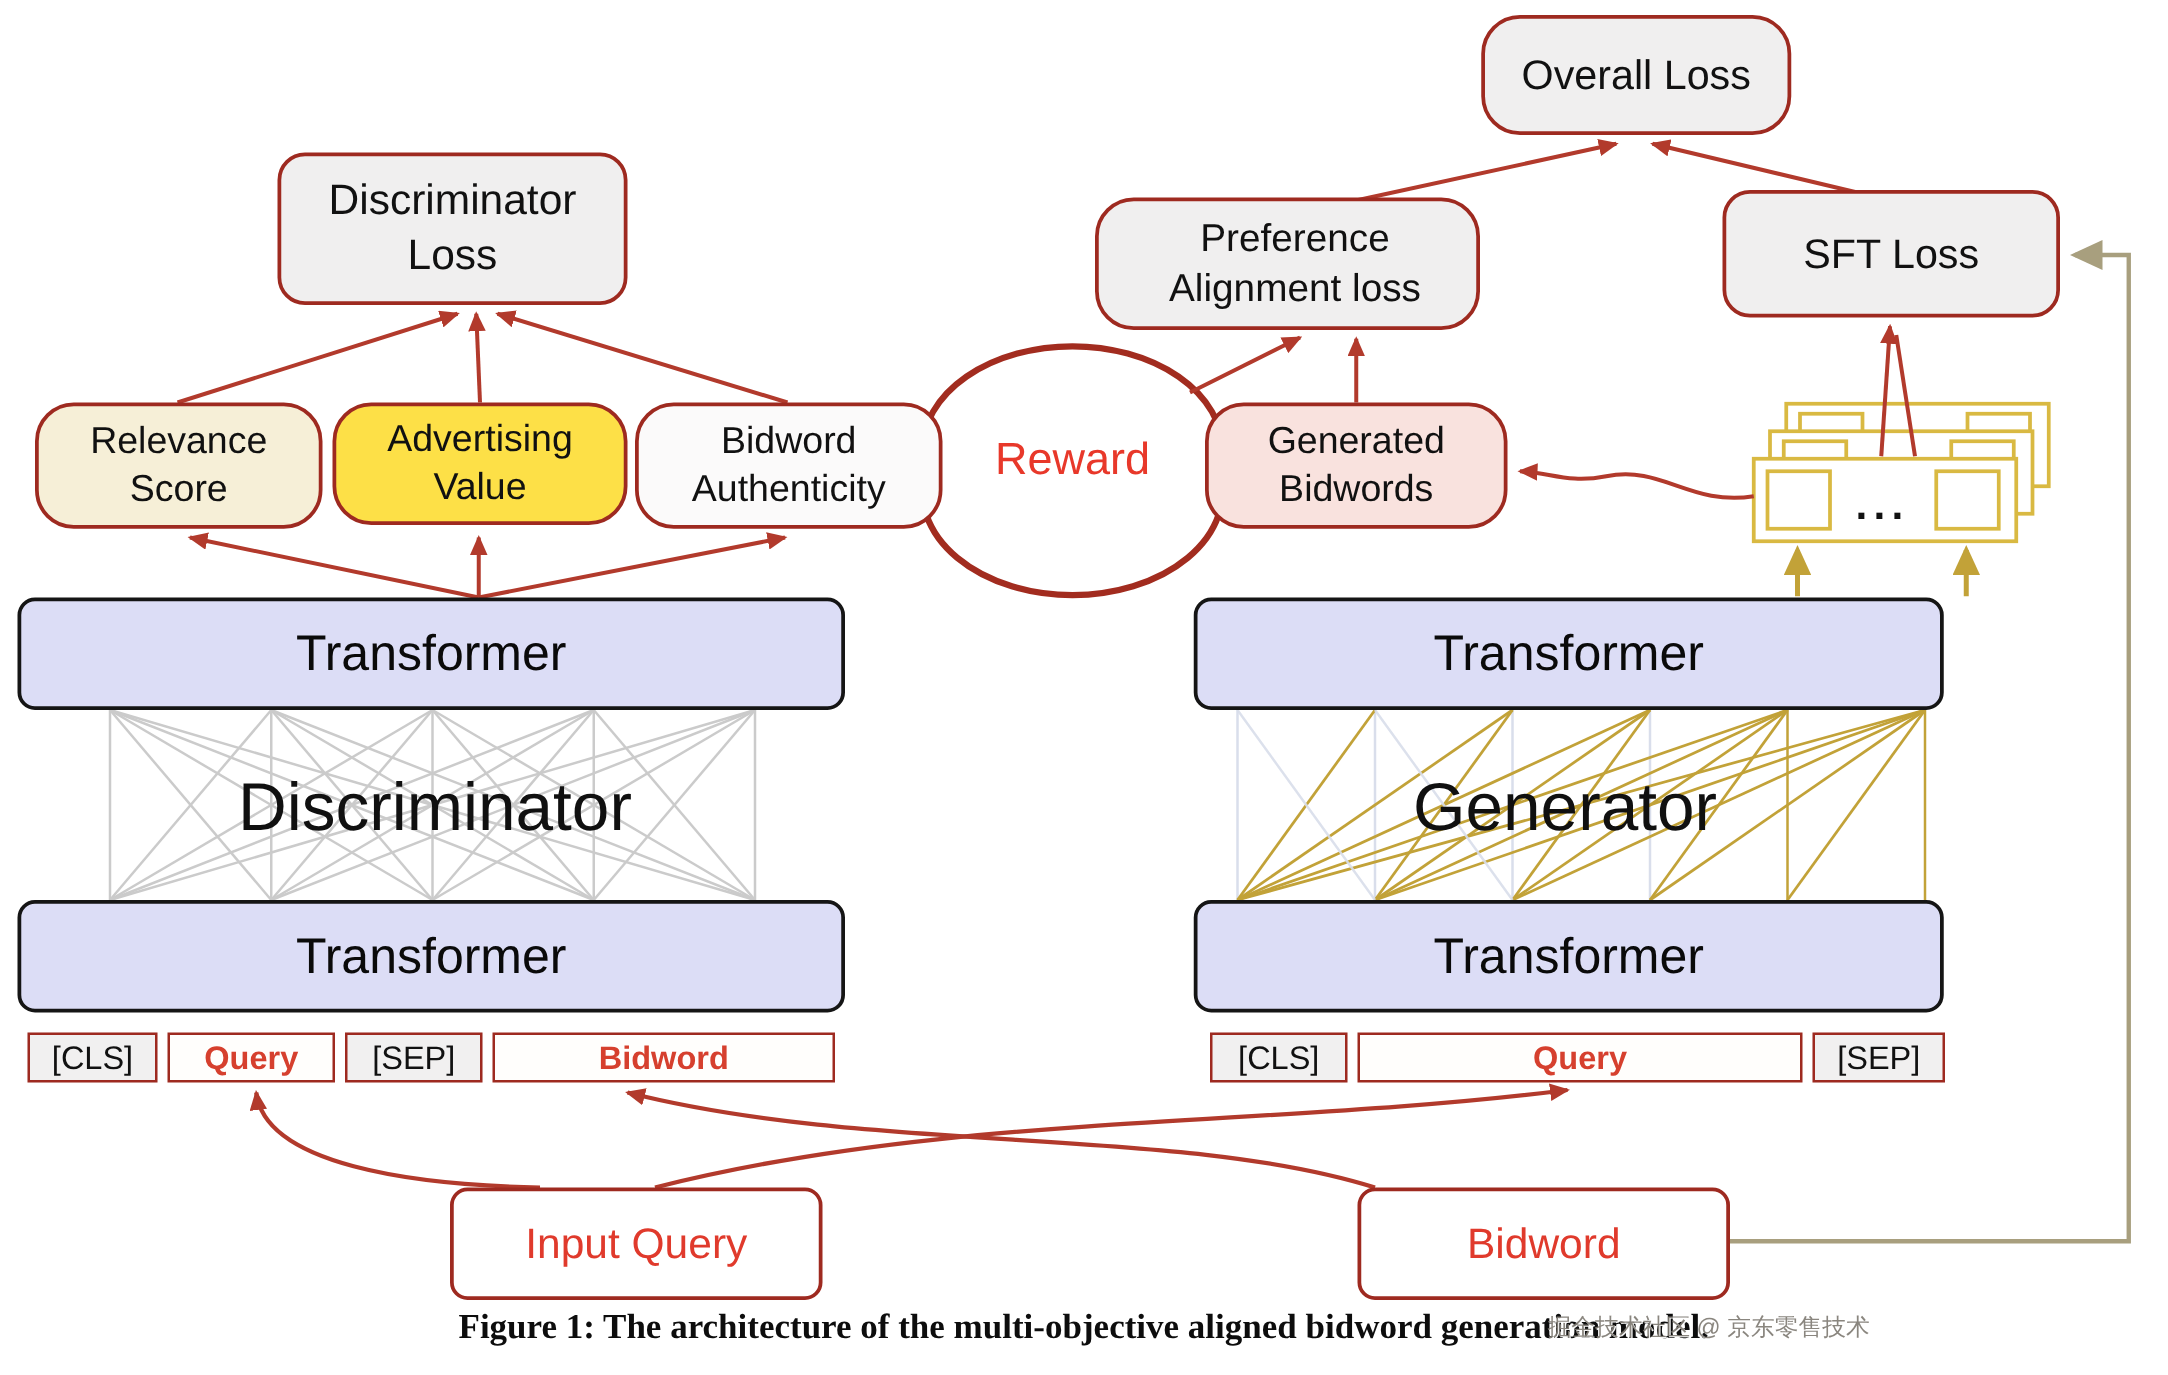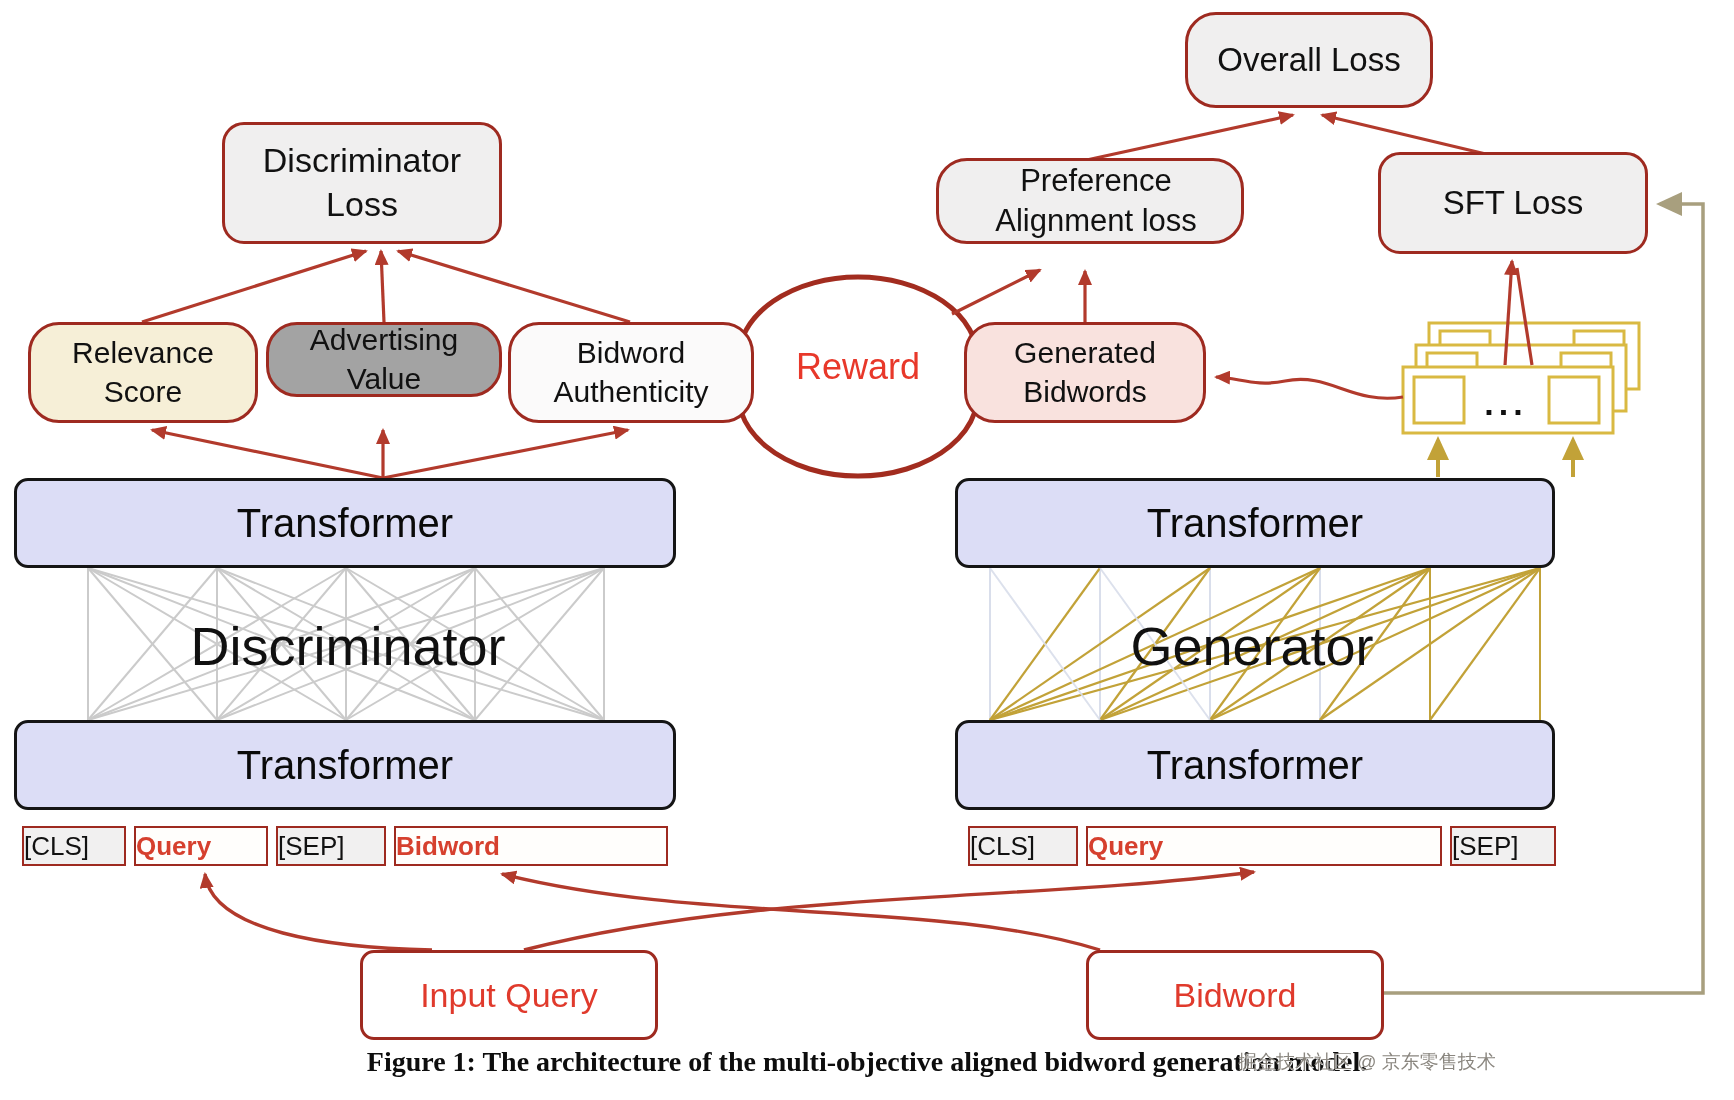--- a/index.html
+++ b/index.html
@@ -4,21 +4,21 @@
 <style>
   html,body{margin:0;padding:0;background:#ffffff;}
   #stage{position:relative;width:1734px;height:1100px;background:#fff;overflow:hidden;
          font-family:"Liberation Sans","DejaVu Sans",sans-serif;}
   #wires{position:absolute;left:0;top:0;width:1734px;height:1100px;}
   .bx{position:absolute;display:flex;flex-direction:column;justify-content:center;align-items:center;
       border:3px solid #9E2A20;border-radius:31px;background:#F0EFEF;color:#111;
       line-height:1.28;text-align:center;box-sizing:border-box;}
   .trf{position:absolute;display:flex;justify-content:center;align-items:center;
        background:#DCDDF6;border:3px solid #151515;border-radius:14px;font-size:40px;color:#0a0a0a;box-sizing:border-box;}
-  .tk{position:absolute;display:flex;justify-content:flex-start;align-items:center;
+  .tk{position:absolute;display:flex;justify-content:center;align-items:center;
       background:#F1F0F0;border:2px solid #9E2A20;font-size:26px;color:#111;box-sizing:border-box;}
   .tk.red{background:#FFFEFC;color:#D6402E;font-weight:bold;}
   .biglabel{position:absolute;font-size:54px;font-weight:500;color:#101010;transform:translate(-50%,-50%);white-space:nowrap;}
   .io{position:absolute;display:flex;justify-content:center;align-items:center;
       background:#fff;border:3px solid #9E2A20;border-radius:14px;font-size:34px;color:#E03A2C;box-sizing:border-box;}
   #reward-label{position:absolute;left:793px;top:346px;width:130px;text-align:center;
       font-size:36px;font-weight:500;color:#E8382A;}
   #caption{position:absolute;left:0;right:0;top:1046px;text-align:center;
       font-family:"Liberation Serif","DejaVu Serif",serif;font-weight:bold;font-size:28px;color:#0d0d0d;}
   #watermark{position:absolute;left:1238px;top:1049px;font-size:19px;color:rgba(128,124,116,0.92);
@@ -141,33 +141,33 @@
     <path d="M 1100 950 C 940 900 700 924 502 874" fill="none" stroke="#B23A2C" stroke-width="3.4" marker-end="url(#mR)"></path>
   </svg>
 
   <div class="bx" style="left:1185px;top:12px;width:248px;height:96px;font-size:33px;">
     <span>Overall Loss</span>
   </div>
   <div class="bx" style="left:222px;top:122px;width:280px;height:122px;font-size:34px;border-radius:22px;">
     <span>Discriminator</span>
     <span>Loss</span>
   </div>
-  <div class="bx" style="left:936px;top:158px;width:308px;height:86px;font-size:31px;padding-left:12px;">
+  <div class="bx" style="left:876px;top:158px;width:308px;height:106px;font-size:31px;padding-left:12px;">
     <span>Preference</span>
     <span>Alignment loss</span>
   </div>
   <div class="bx" style="left:1378px;top:152px;width:270px;height:102px;font-size:33px;border-radius:22px;">
     <span>SFT Loss</span>
   </div>
 
   <div class="bx" style="left:28px;top:322px;width:230px;height:101px;font-size:30px;background:#F6EFD7;">
     <span>Relevance</span>
     <span>Score</span>
   </div>
-  <div class="bx" style="left:266px;top:322px;width:236px;height:75px;font-size:30px;background:#a3a3a3;">
+  <div class="bx" style="left:266px;top:322px;width:236px;height:98px;font-size:30px;background:#fde047;">
     <span>Advertising</span>
     <span>Value</span>
   </div>
   <div class="bx" style="left:508px;top:322px;width:246px;height:101px;font-size:30px;background:#FBFAFA;">
     <span>Bidword</span>
     <span>Authenticity</span>
   </div>
   <div id="reward-label">Reward</div>
   <div class="bx" style="left:964px;top:322px;width:242px;height:101px;font-size:30px;background:#F9E2DE;">
     <span>Generated</span>

